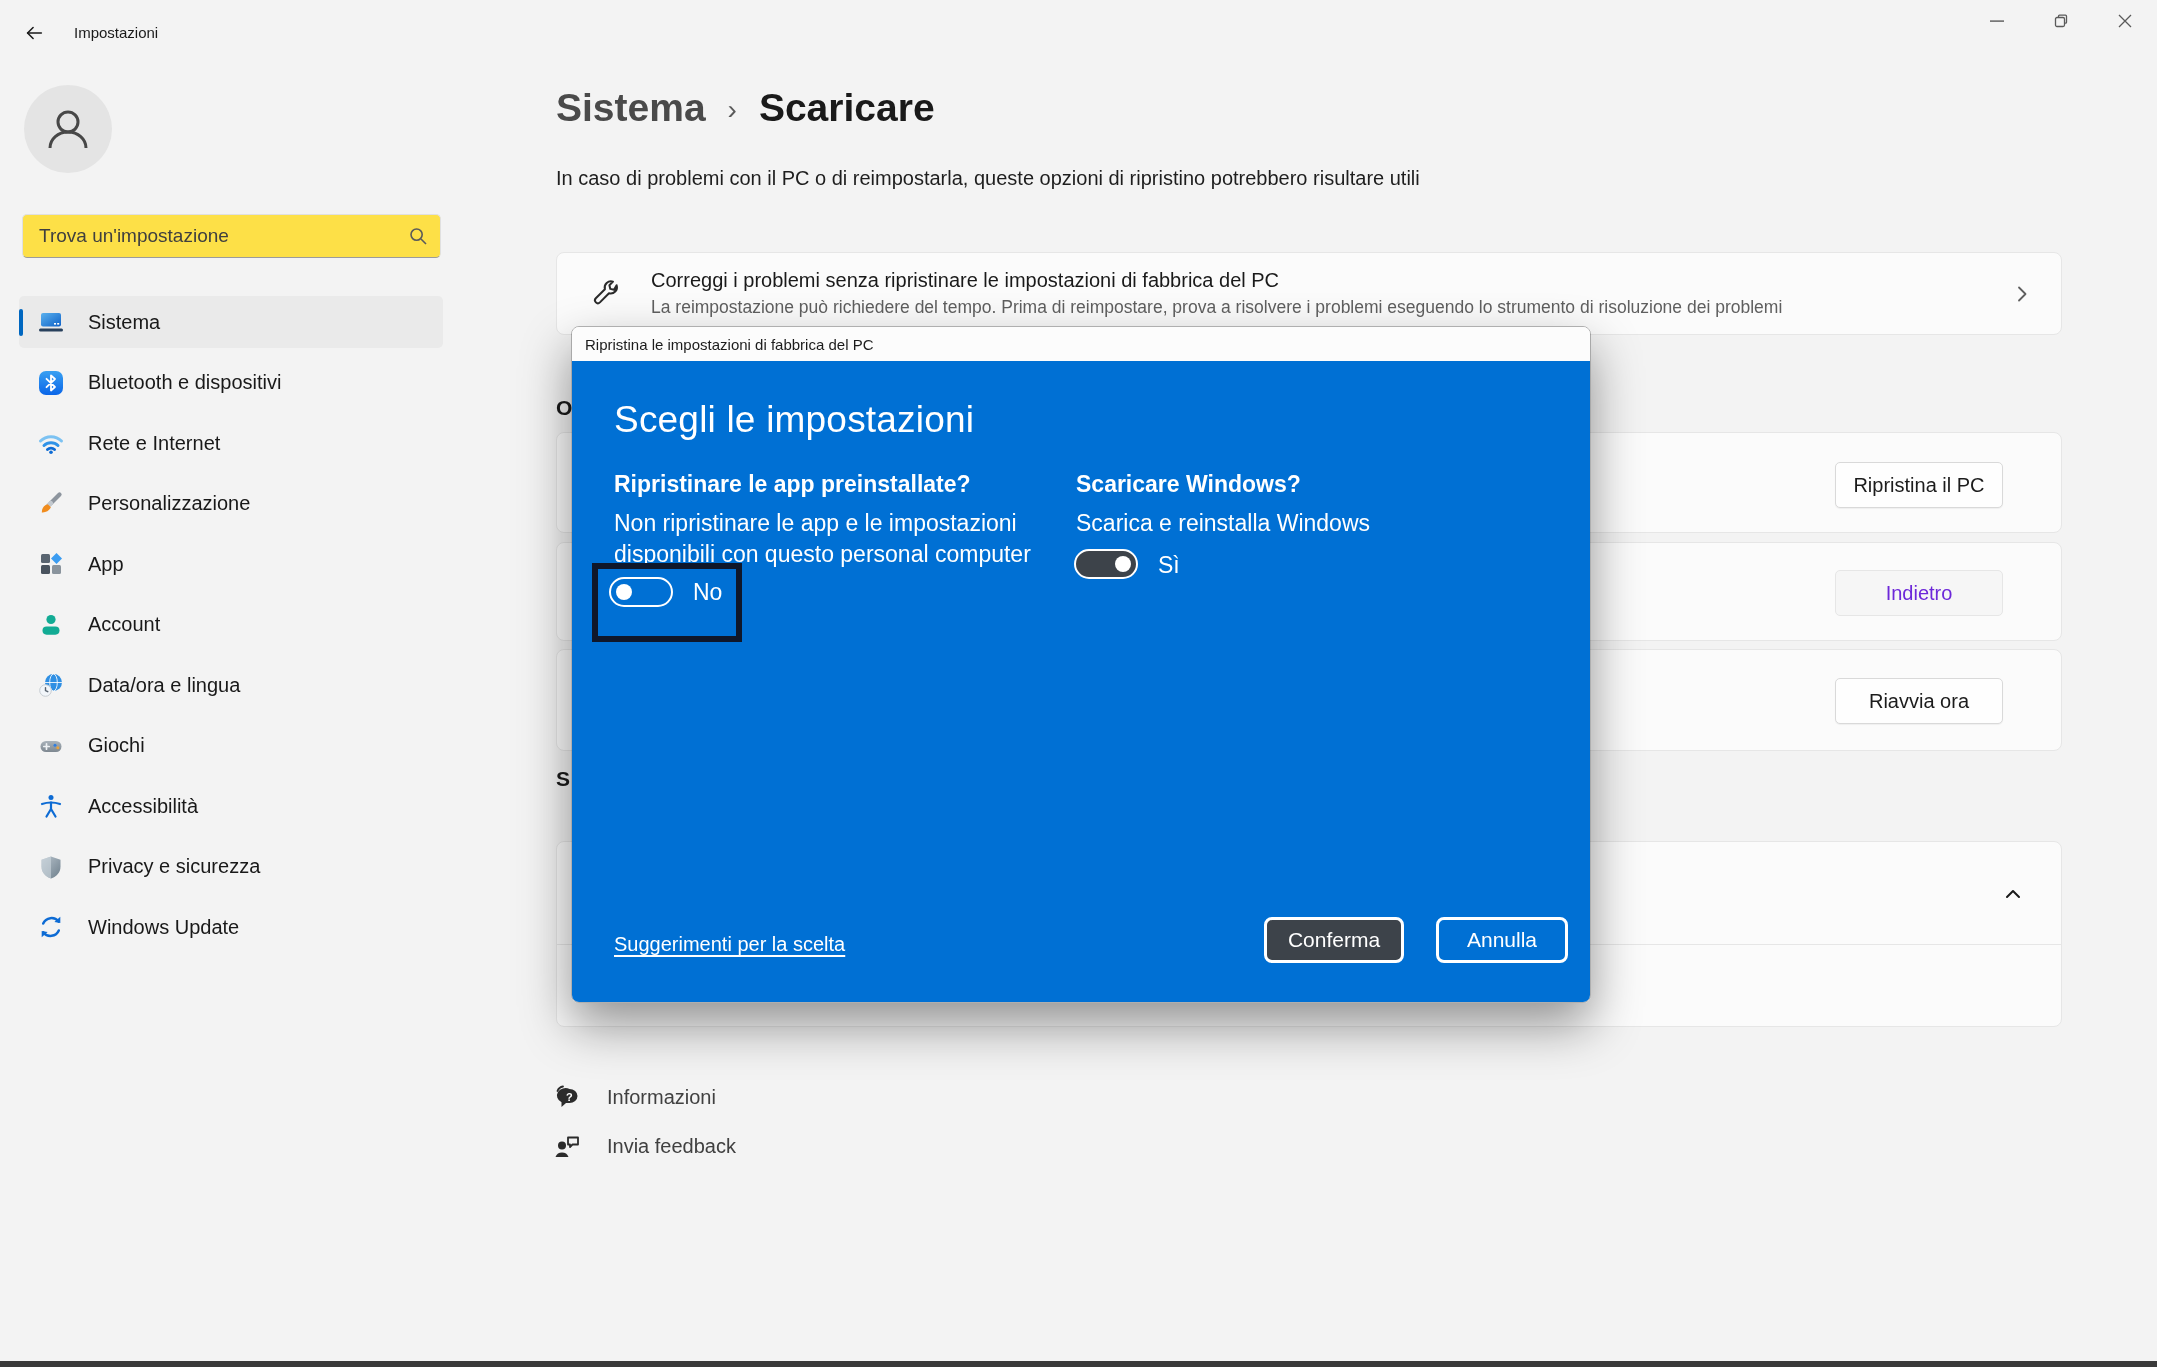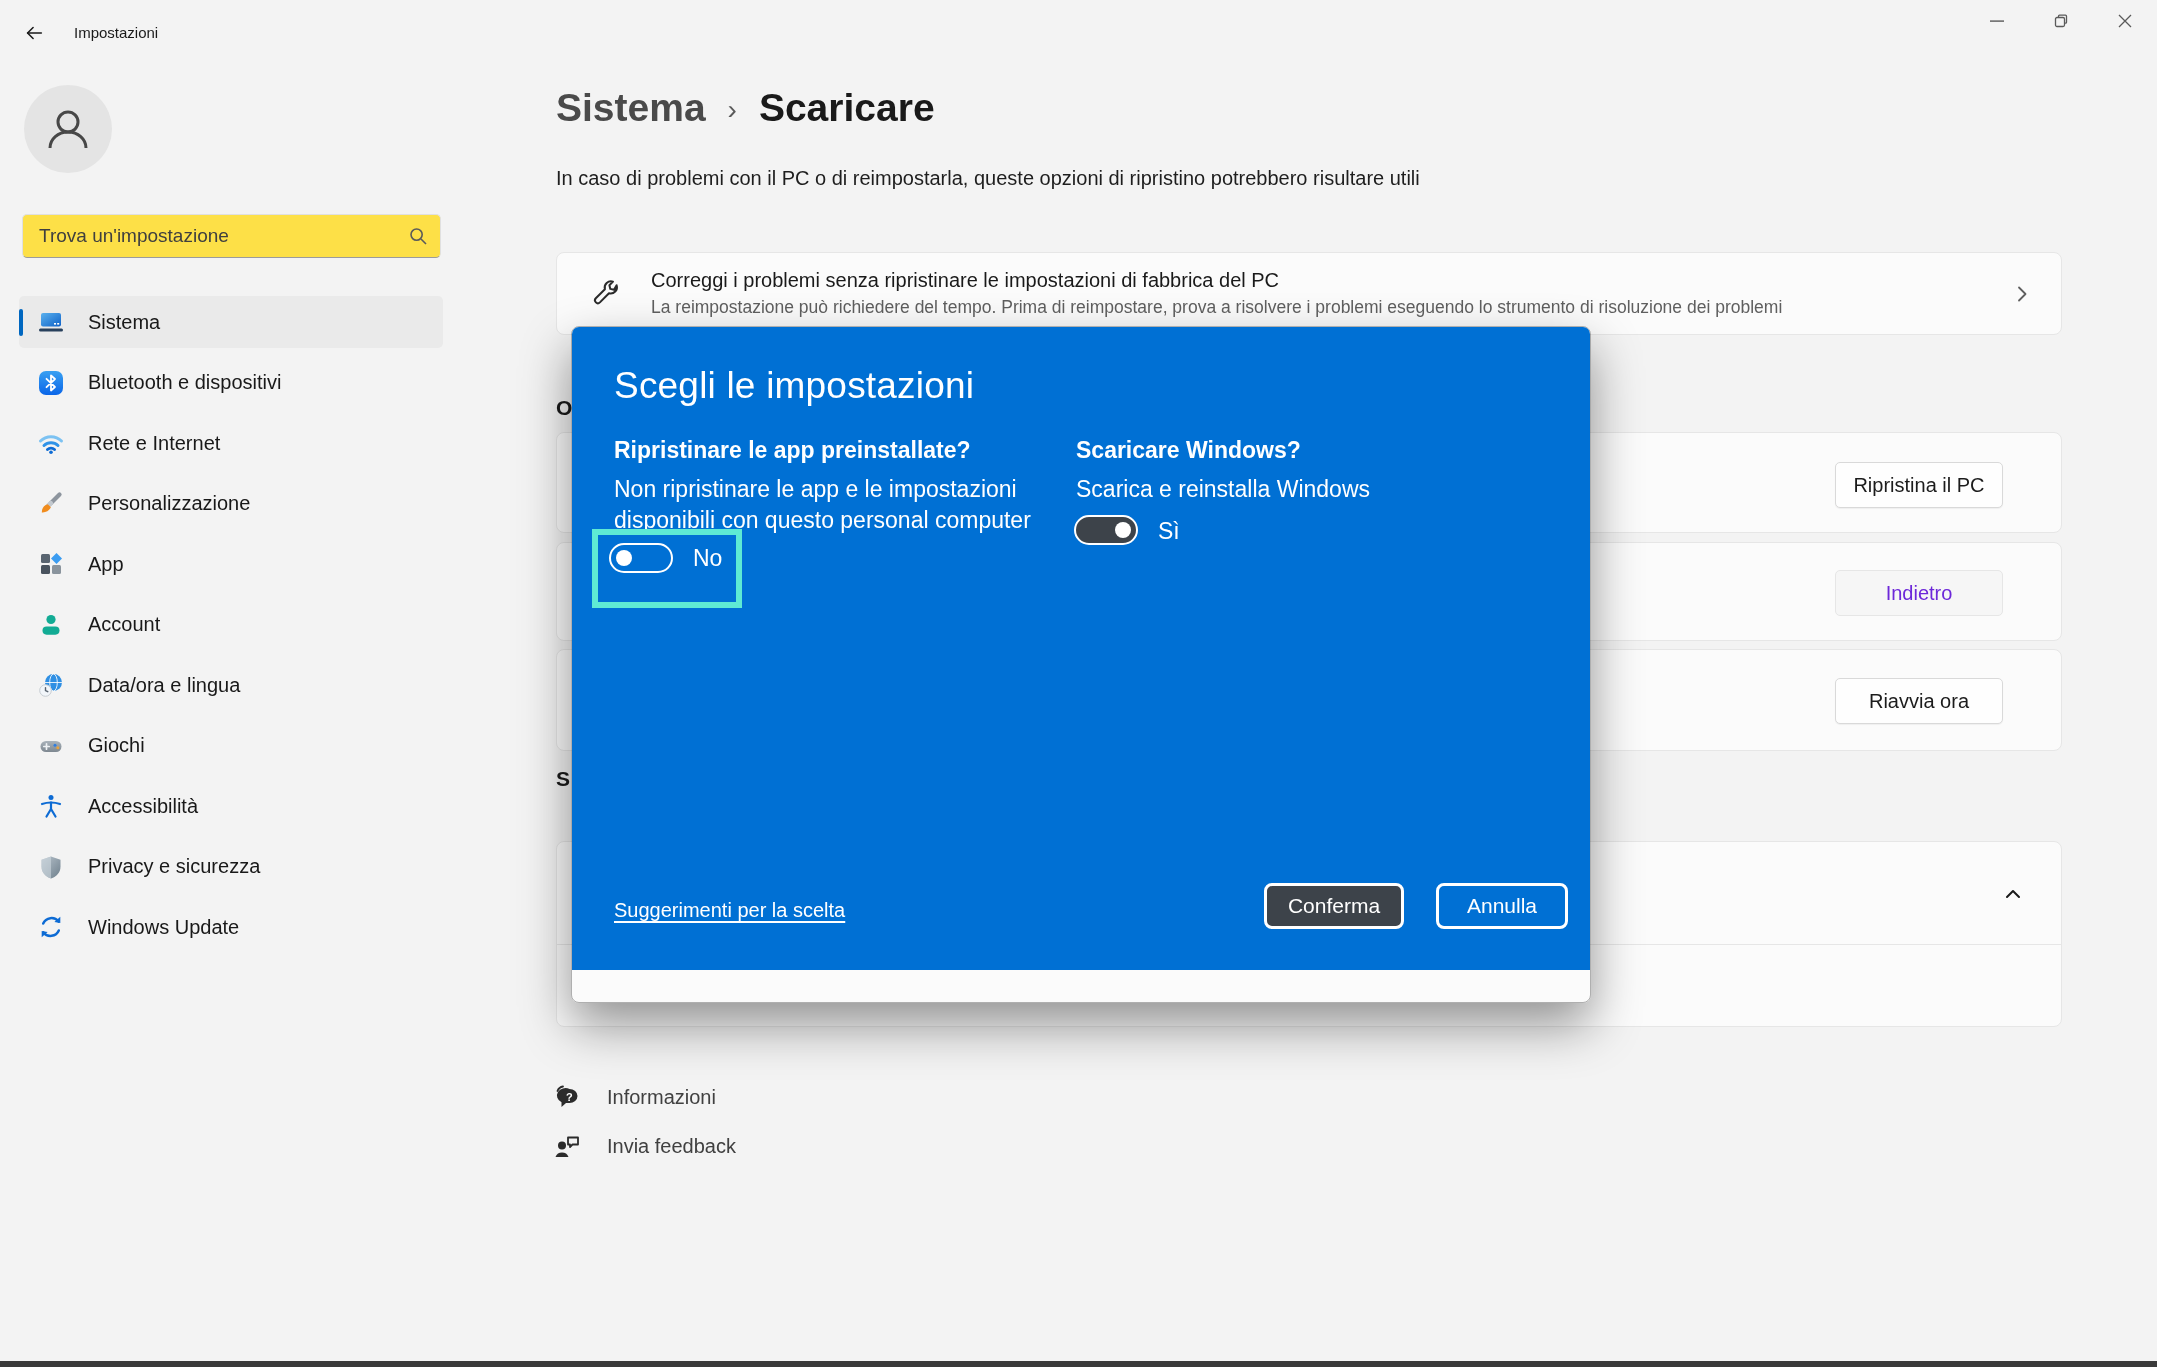--- a/index.html
+++ b/index.html
@@ -64,21 +64,21 @@
   .col-left { left:42px; }
   .col-right { left:504px; }
   .q-desc.col-left { max-width:460px; }
 
   .toggle { position:relative; width:64px; height:30px; border:2.5px solid #ffffff; border-radius:15px; cursor:pointer; }
   .toggle .knob { position:absolute; top:4.5px; width:16px; height:16px; border-radius:50%; background:#ffffff; }
   .toggle.off .knob { left:5px; }
   .toggle.on { background:#3d434a; }
   .toggle.on .knob { right:5px; }
 
-  .highlight-box { position:absolute; left:20px; top:202px; width:150px; height:79px; border:6px solid #5eead4; }
+  .highlight-box { position:absolute; left:20px; top:202px; width:150px; height:79px; border:6px solid #0f172a; }
   .highlight-box .toggle { position:absolute; left:11px; top:8px; }
   .hl-toggle-lbl { position:absolute; left:95px; top:8px; height:30px; line-height:30px; font-size:23px; }
 
   .dl-toggle { position:absolute; left:502px; top:188px; }
   .dl-toggle-lbl { position:absolute; left:586px; top:189px; height:30px; line-height:30px; font-size:23px; }
 
   .dlg-link { position:absolute; left:42px; top:572px; font-size:20px; color:#ffffff; text-decoration:underline; text-underline-offset:4px; cursor:pointer; }
   .dlg-btn { position:absolute; top:556px; height:46px; border:3px solid #ffffff; border-radius:8px; font-family:inherit; font-size:21px; color:#ffffff; cursor:pointer; }
   .dlg-btn.confirm { left:692px; width:140px; background:#3d434a; }
   .dlg-btn.cancel { left:864px; width:132px; background:transparent; }
@@ -338,20 +338,21 @@
       <svg width="30" height="30" viewBox="0 0 30 30">
           <circle cx="9" cy="14.5" r="4" fill="#2b2b2b"></circle>
           <path d="M2.5 26 a7 7 0 0 1 13 0 z" fill="#2b2b2b"></path>
           <path d="M15 6.5 h10 v7 h-5.5 l-2.5 2.5 v-2.5 h-2 z" fill="none" stroke="#2b2b2b" stroke-width="1.8" stroke-linejoin="round"></path>
         </svg>
     </span>
     <span class="f-lbl">Invia feedback</span>
   </div>
 
   <div class="dialog">
+    <div class="dlg-titlebar">Ripristina le impostazioni di fabbrica del PC</div>
     <div class="dlg-body">
       <div class="dlg-heading">Scegli le impostazioni</div>
 
       <div class="q-bold col-left">Ripristinare le app preinstallate?</div>
       <div class="q-desc col-left">Non ripristinare le app e le impostazioni disponibili con questo personal computer</div>
       <div class="highlight-box">
         <div class="toggle off">
           <span class="knob"></span>
         </div>
         <span class="hl-toggle-lbl">No</span>

